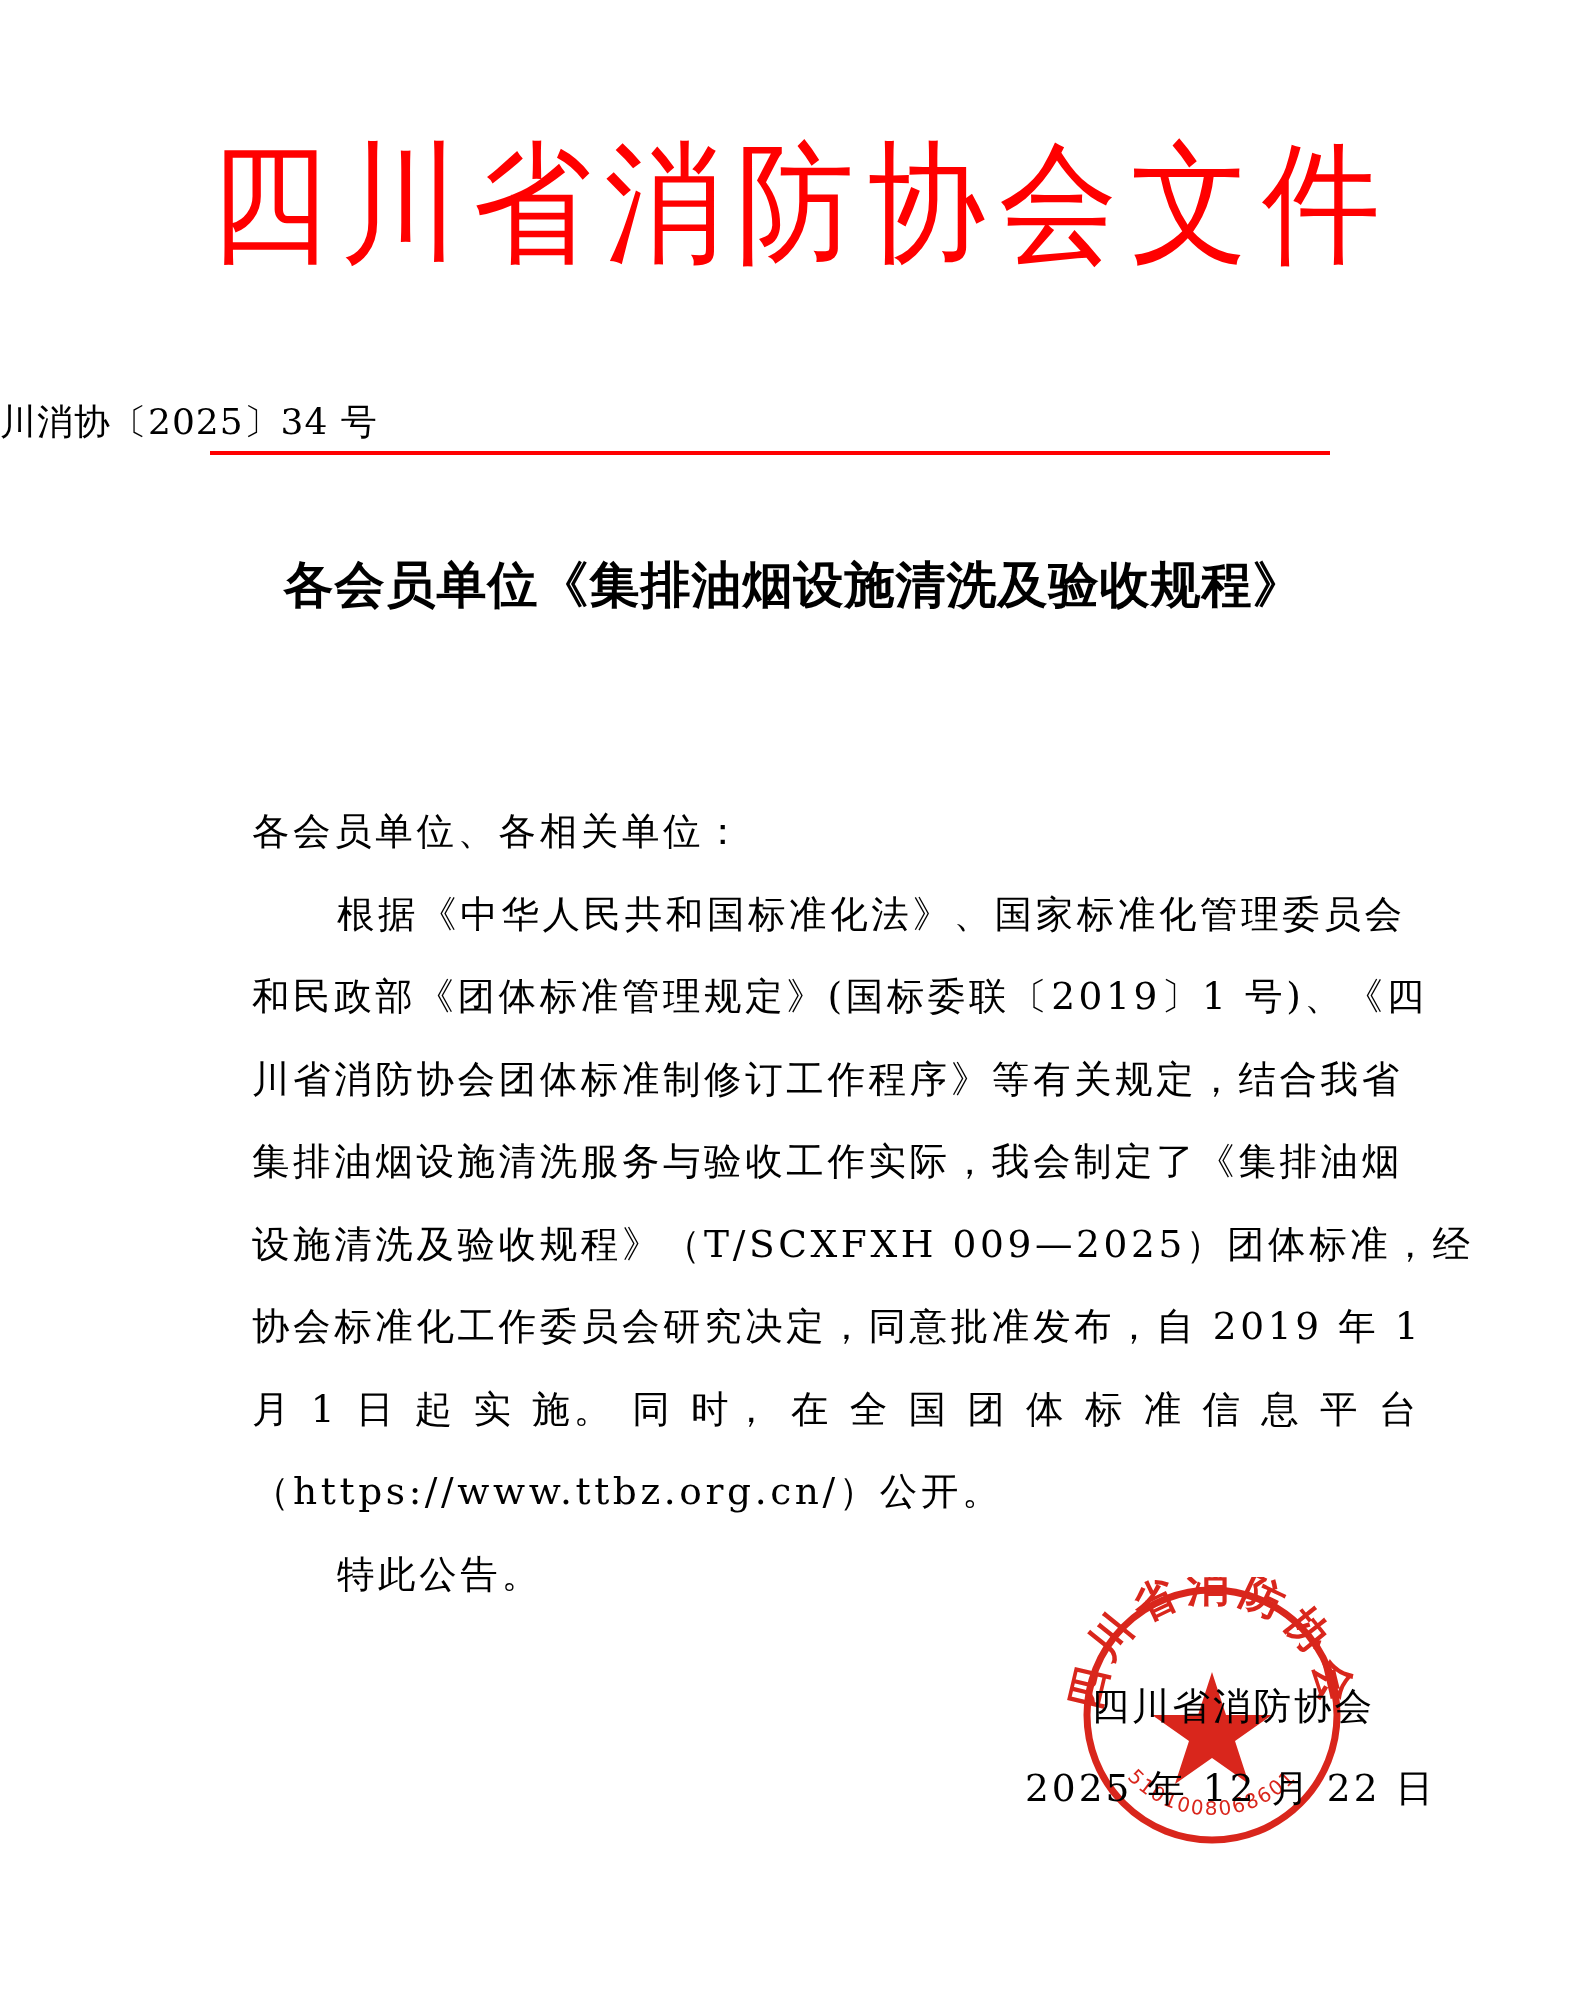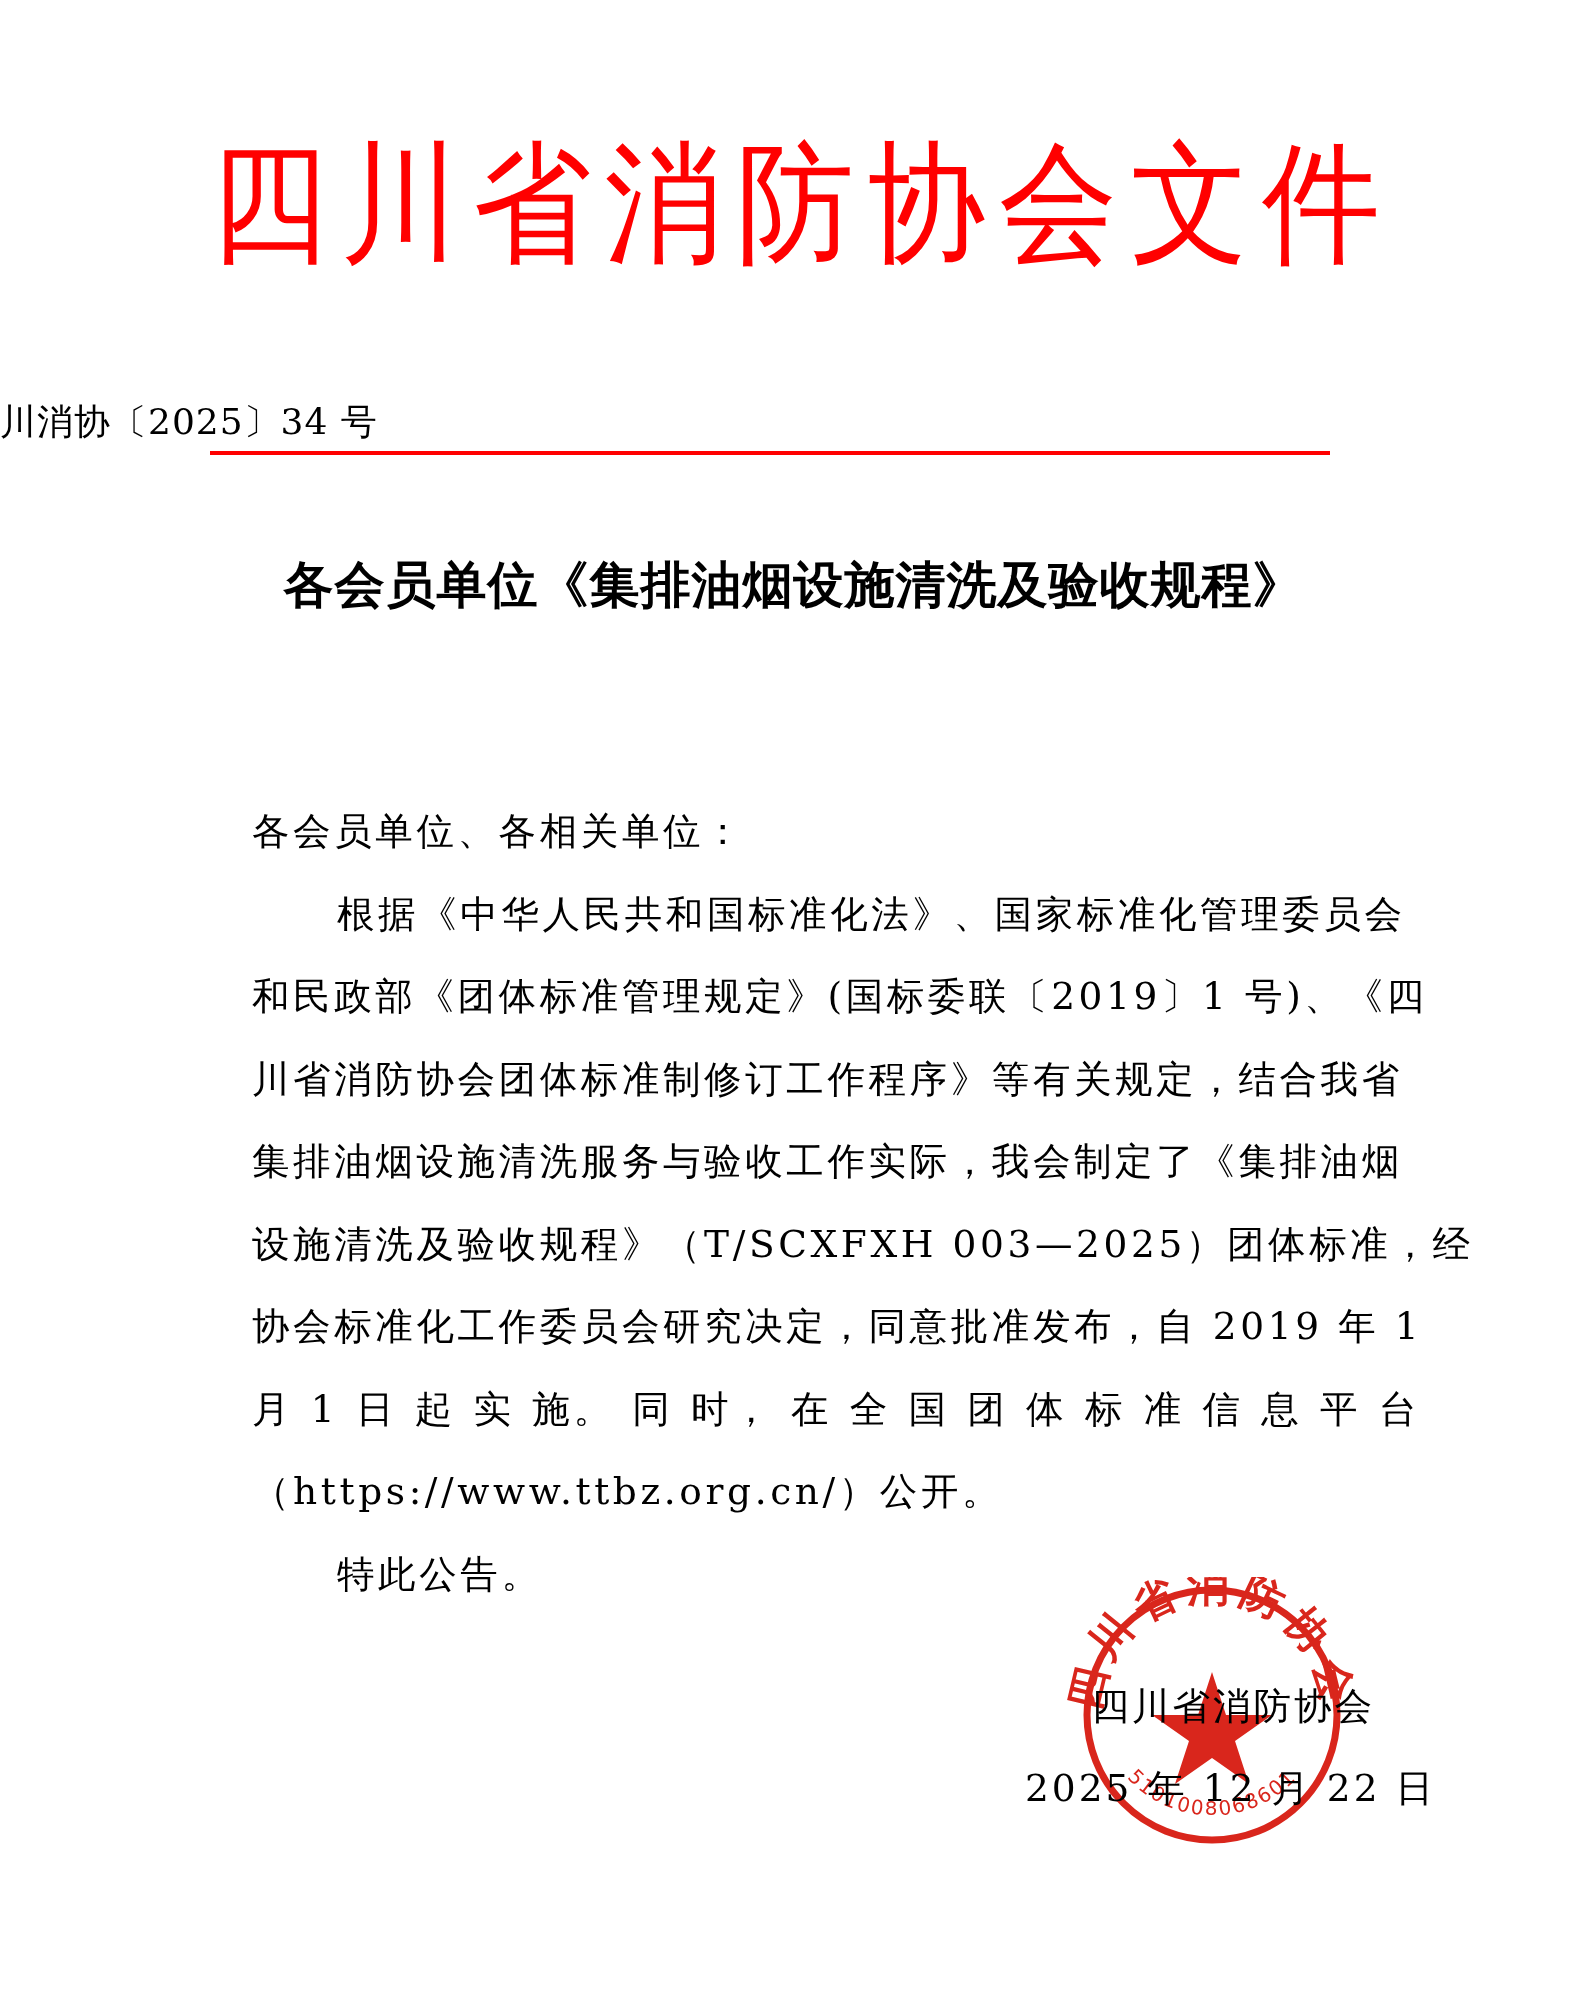--- a/index.html
+++ b/index.html
@@ -47,21 +47,21 @@
   <div>各会员单位《集排油烟设施清洗及验收规程》</div>
 </div>
 
 <div class="body-text">
   <p>各会员单位、各相关单位：</p>
   <div>
     <span class="line indent">根据《中华人民共和国标准化法》、国家标准化管理委员会</span>
     <span class="line">和民政部《团体标准管理规定》(国标委联〔2019〕1 号)、《四</span>
     <span class="line">川省消防协会团体标准制修订工作程序》等有关规定，结合我省</span>
     <span class="line">集排油烟设施清洗服务与验收工作实际，我会制定了《集排油烟</span>
-    <span class="line">设施清洗及验收规程》（T/SCXFXH 003—2025）团体标准，经</span>
+    <span class="line">设施清洗及验收规程》（T/SCXFXH 009—2025）团体标准，经</span>
     <span class="line">协会标准化工作委员会研究决定，同意批准发布，自 2019 年 1</span>
     <span class="line justify-line">
       <span>月</span>
       <span>1</span>
       <span>日</span>
       <span>起</span>
       <span>实</span>
       <span>施。</span>
       <span>同</span>
       <span>时，</span>

